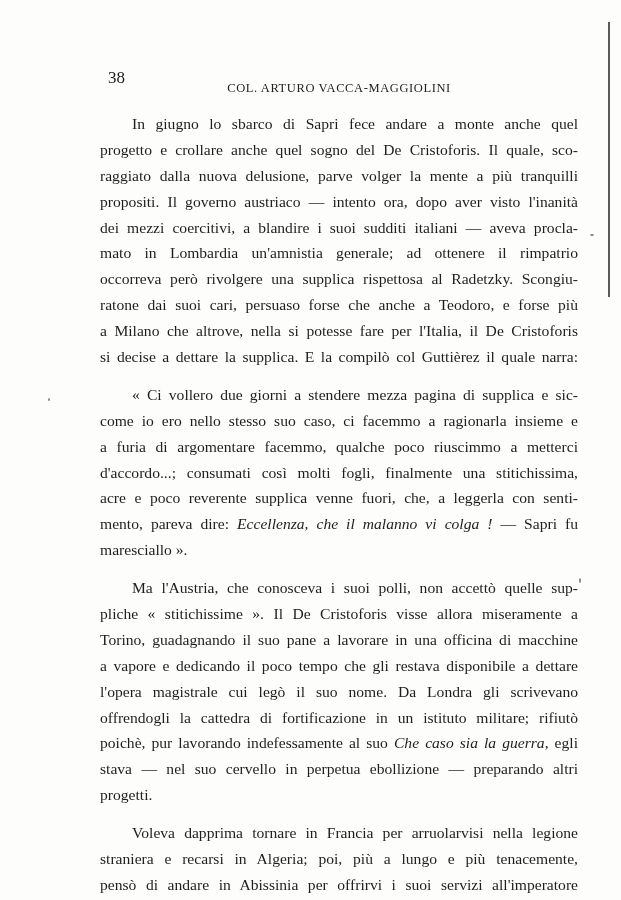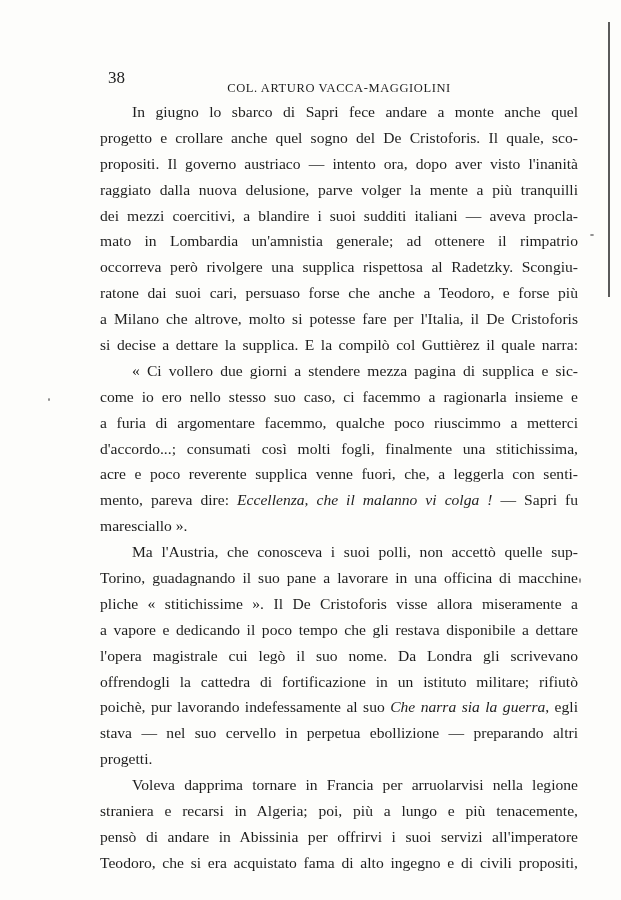--- a/index.html
+++ b/index.html
@@ -25,60 +25,60 @@
     font-size: 12.5px; letter-spacing: 0.6px; font-variant: small-caps;
   }
   .text-block {
     position: absolute; left: 100px; top: 99px; width: 478px;
   }
   .line {
     height: 25.9px; line-height: 25.9px; font-size: 15.6px;
     white-space: nowrap; text-align: justify; text-align-last: justify;
   }
   .line.last { text-align-last: left; }
-  .line.indent { padding-left: 32px; }
+  .line.indent { padding-left: 32px; margin-top: 12px; }
   .it { font-style: italic; }
 </style>
 </head>
 <body>
 
 <div class="edge-line"></div>
 <div class="speck" style="left:48px;top:398px;width:2px;height:3px;"></div>
 <div class="speck" style="left:590px;top:234px;width:4px;height:2px;"></div>
 <div class="speck" style="left:579px;top:578px;width:2px;height:5px;"></div>
 
 <div class="running-head">
   <span class="page-number">38</span>
   <div class="header-title">COL. ARTURO VACCA-MAGGIOLINI</div>
 </div>
 
 <div class="text-block" id="text-block">
     <div class="line indent"><span>In giugno lo sbarco di Sapri fece andare a monte anche quel</span></div>
     <div class="line"><span>progetto e crollare anche quel sogno del De Cristoforis. Il quale, sco-</span></div>
+    <div class="line"><span>raggiato dalla nuova delusione, parve volger la mente a più tranquilli</span></div>
     <div class="line"><span>propositi. Il governo austriaco — intento ora, dopo aver visto l'inanità</span></div>
-    <div class="line"><span>raggiato dalla nuova delusione, parve volger la mente a più tranquilli</span></div>
     <div class="line"><span>dei mezzi coercitivi, a blandire i suoi sudditi italiani — aveva procla-</span></div>
     <div class="line"><span>mato in Lombardia un'amnistia generale; ad ottenere il rimpatrio</span></div>
     <div class="line"><span>occorreva però rivolgere una supplica rispettosa al Radetzky. Scongiu-</span></div>
     <div class="line"><span>ratone dai suoi cari, persuaso forse che anche a Teodoro, e forse più</span></div>
-    <div class="line"><span>a Milano che altrove, molto si potesse fare per l'Italia, il De Cristoforis</span></div>
+    <div class="line"><span>a Milano che altrove, nella si potesse fare per l'Italia, il De Cristoforis</span></div>
     <div class="line"><span>si decise a dettare la supplica. E la compilò col Guttièrez il quale narra:</span></div>
     <div class="line indent"><span>« Ci vollero due giorni a stendere mezza pagina di supplica e sic-</span></div>
     <div class="line"><span>come io ero nello stesso suo caso, ci facemmo a ragionarla insieme e</span></div>
     <div class="line"><span>a furia di argomentare facemmo, qualche poco riuscimmo a metterci</span></div>
     <div class="line"><span>d'accordo...; consumati così molti fogli, finalmente una stitichissima,</span></div>
     <div class="line"><span>acre e poco reverente supplica venne fuori, che, a leggerla con senti-</span></div>
     <div class="line"><span>mento, pareva dire: </span><span class="it">Eccellenza, che il malanno vi colga !</span><span> — Sapri fu</span></div>
     <div class="line last"><span>maresciallo ».</span></div>
     <div class="line indent"><span>Ma l'Austria, che conosceva i suoi polli, non accettò quelle sup-</span></div>
+    <div class="line"><span>pliche « stitichissime ». Il De Cristoforis visse allora miseramente a</span></div>
     <div class="line"><span>Torino, guadagnando il suo pane a lavorare in una officina di macchine</span></div>
-    <div class="line"><span>pliche « stitichissime ». Il De Cristoforis visse allora miseramente a</span></div>
     <div class="line"><span>a vapore e dedicando il poco tempo che gli restava disponibile a dettare</span></div>
     <div class="line"><span>l'opera magistrale cui legò il suo nome. Da Londra gli scrivevano</span></div>
     <div class="line"><span>offrendogli la cattedra di fortificazione in un istituto militare; rifiutò</span></div>
-    <div class="line"><span>poichè, pur lavorando indefessamente al suo </span><span class="it">Che narra sia la guerra</span><span>, egli</span></div>
+    <div class="line"><span>poichè, pur lavorando indefessamente al suo </span><span class="it">Che caso sia la guerra</span><span>, egli</span></div>
     <div class="line"><span>stava — nel suo cervello in perpetua ebollizione — preparando altri</span></div>
     <div class="line last"><span>progetti.</span></div>
     <div class="line indent"><span>Voleva dapprima tornare in Francia per arruolarvisi nella legione</span></div>
     <div class="line"><span>straniera e recarsi in Algeria; poi, più a lungo e più tenacemente,</span></div>
     <div class="line"><span>pensò di andare in Abissinia per offrirvi i suoi servizi all'imperatore</span></div>
     <div class="line"><span>Teodoro, che si era acquistato fama di alto ingegno e di civili propositi,</span></div>
   </div>
 
 </body></html>

